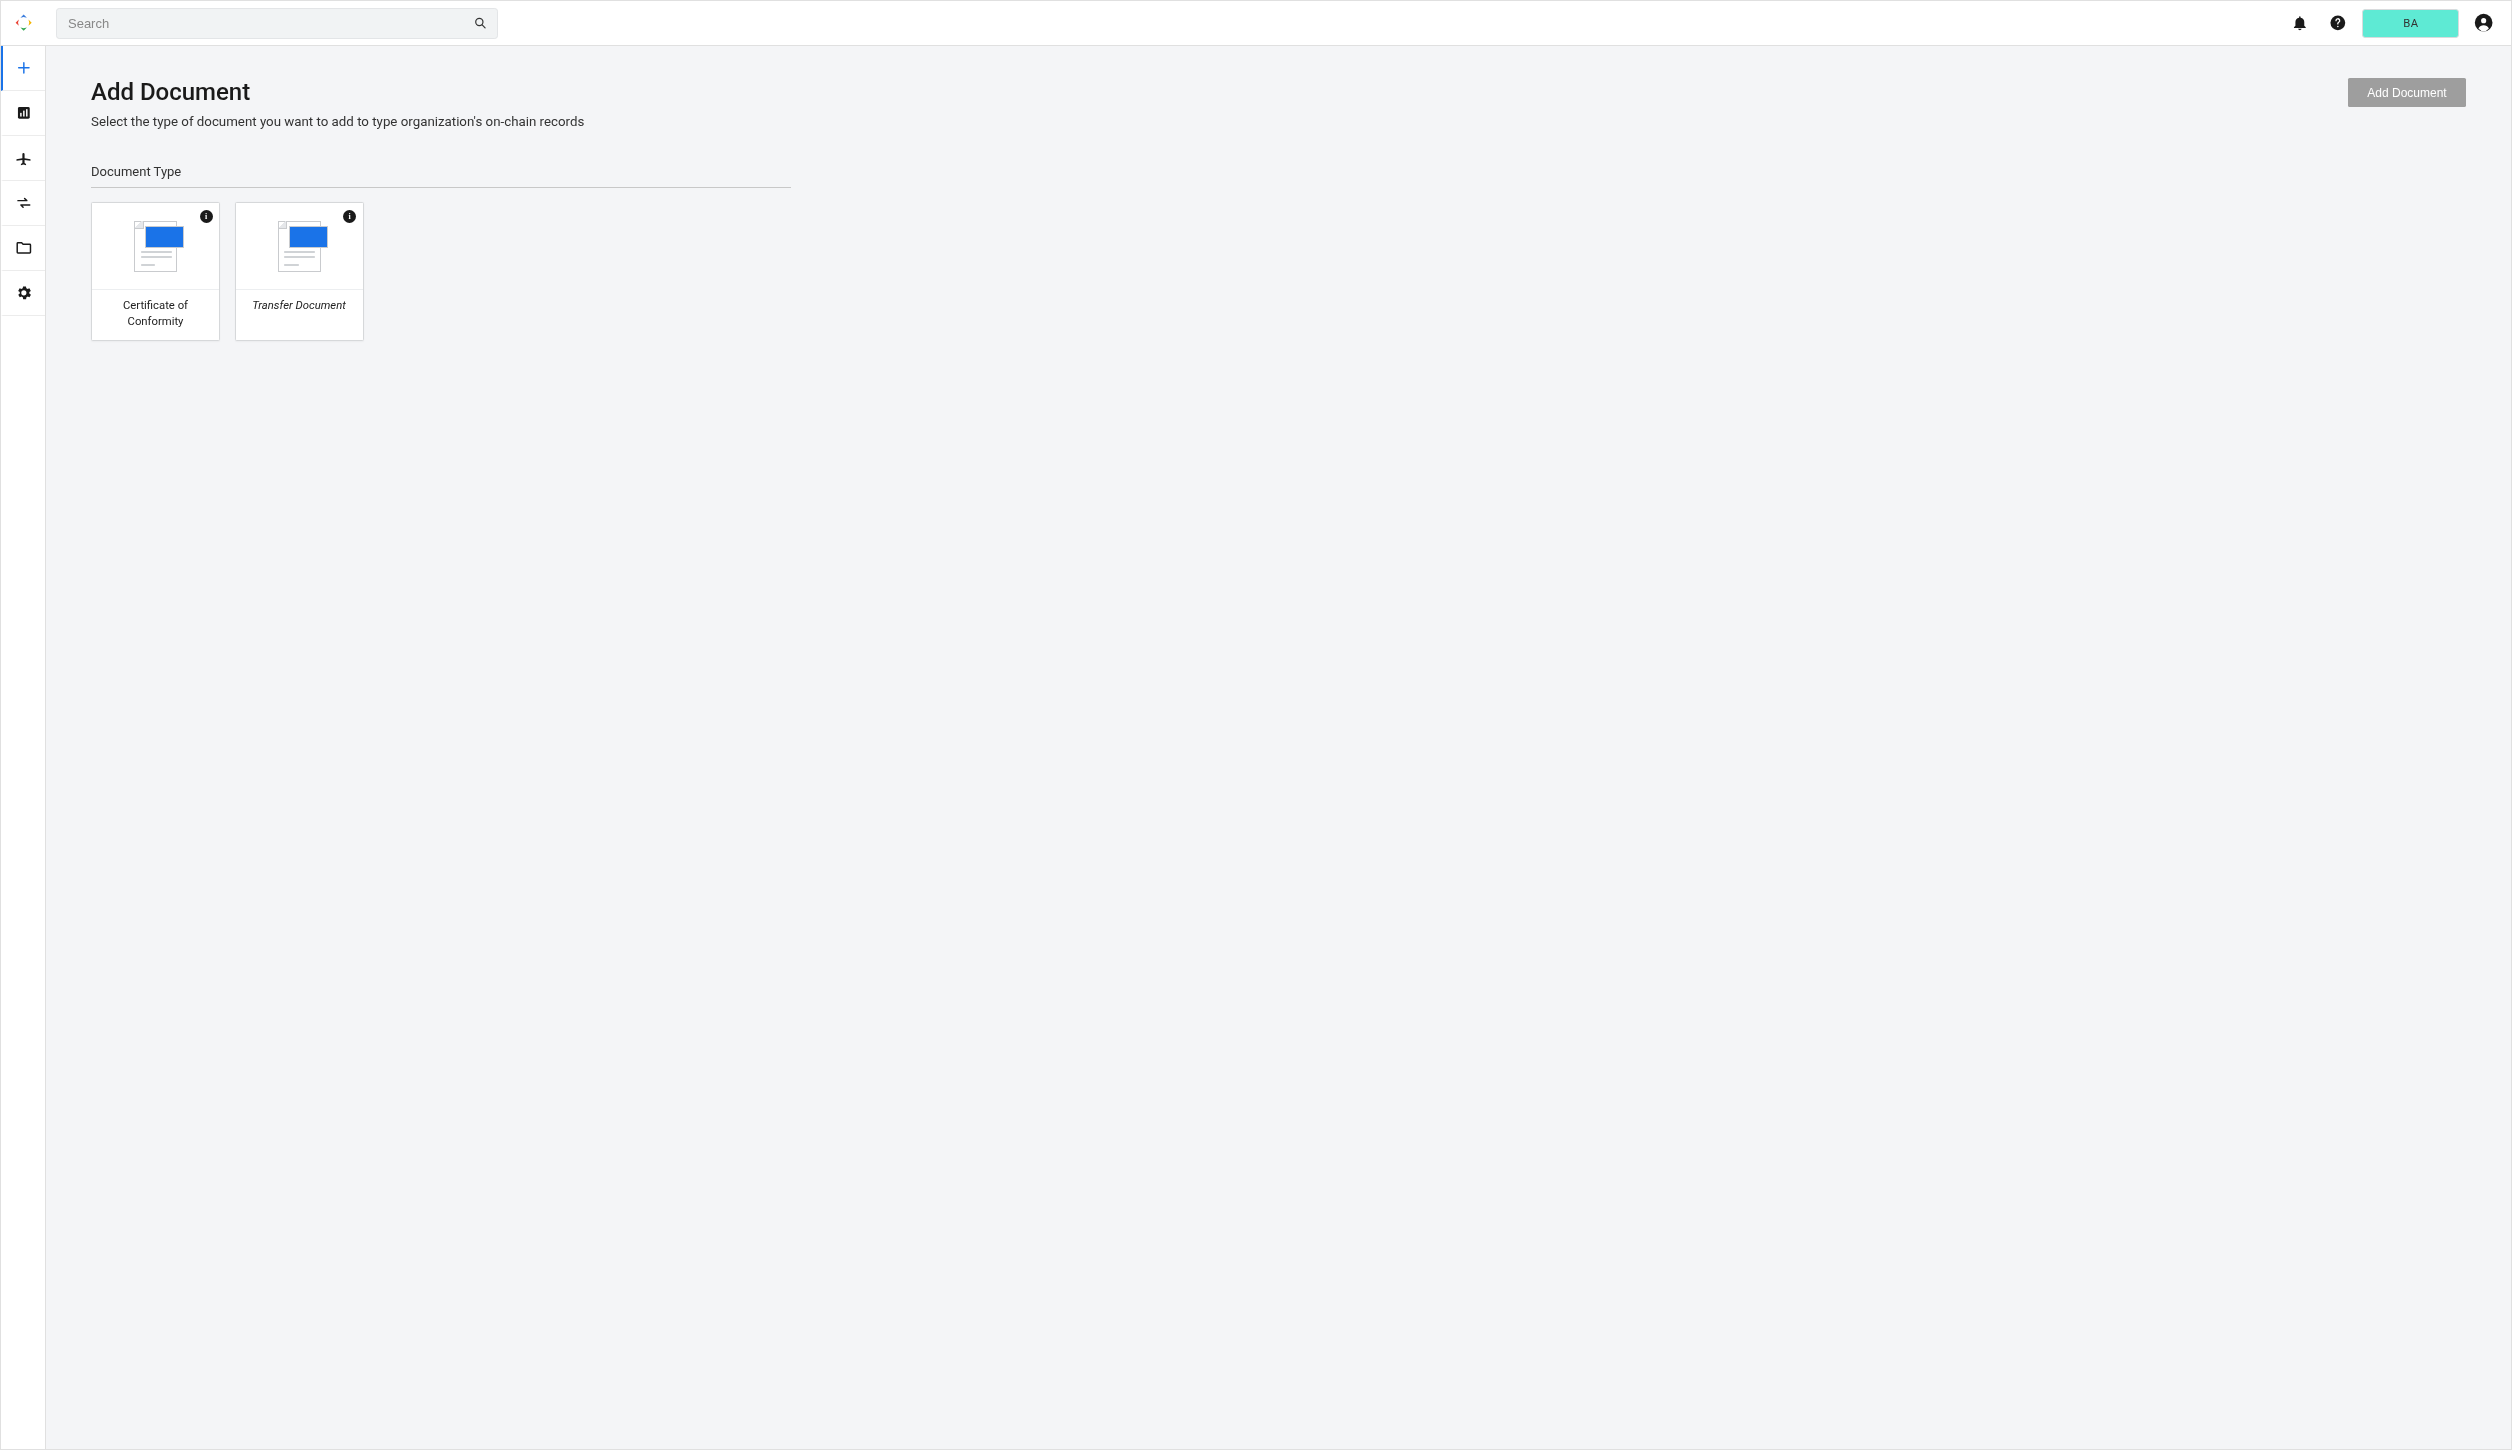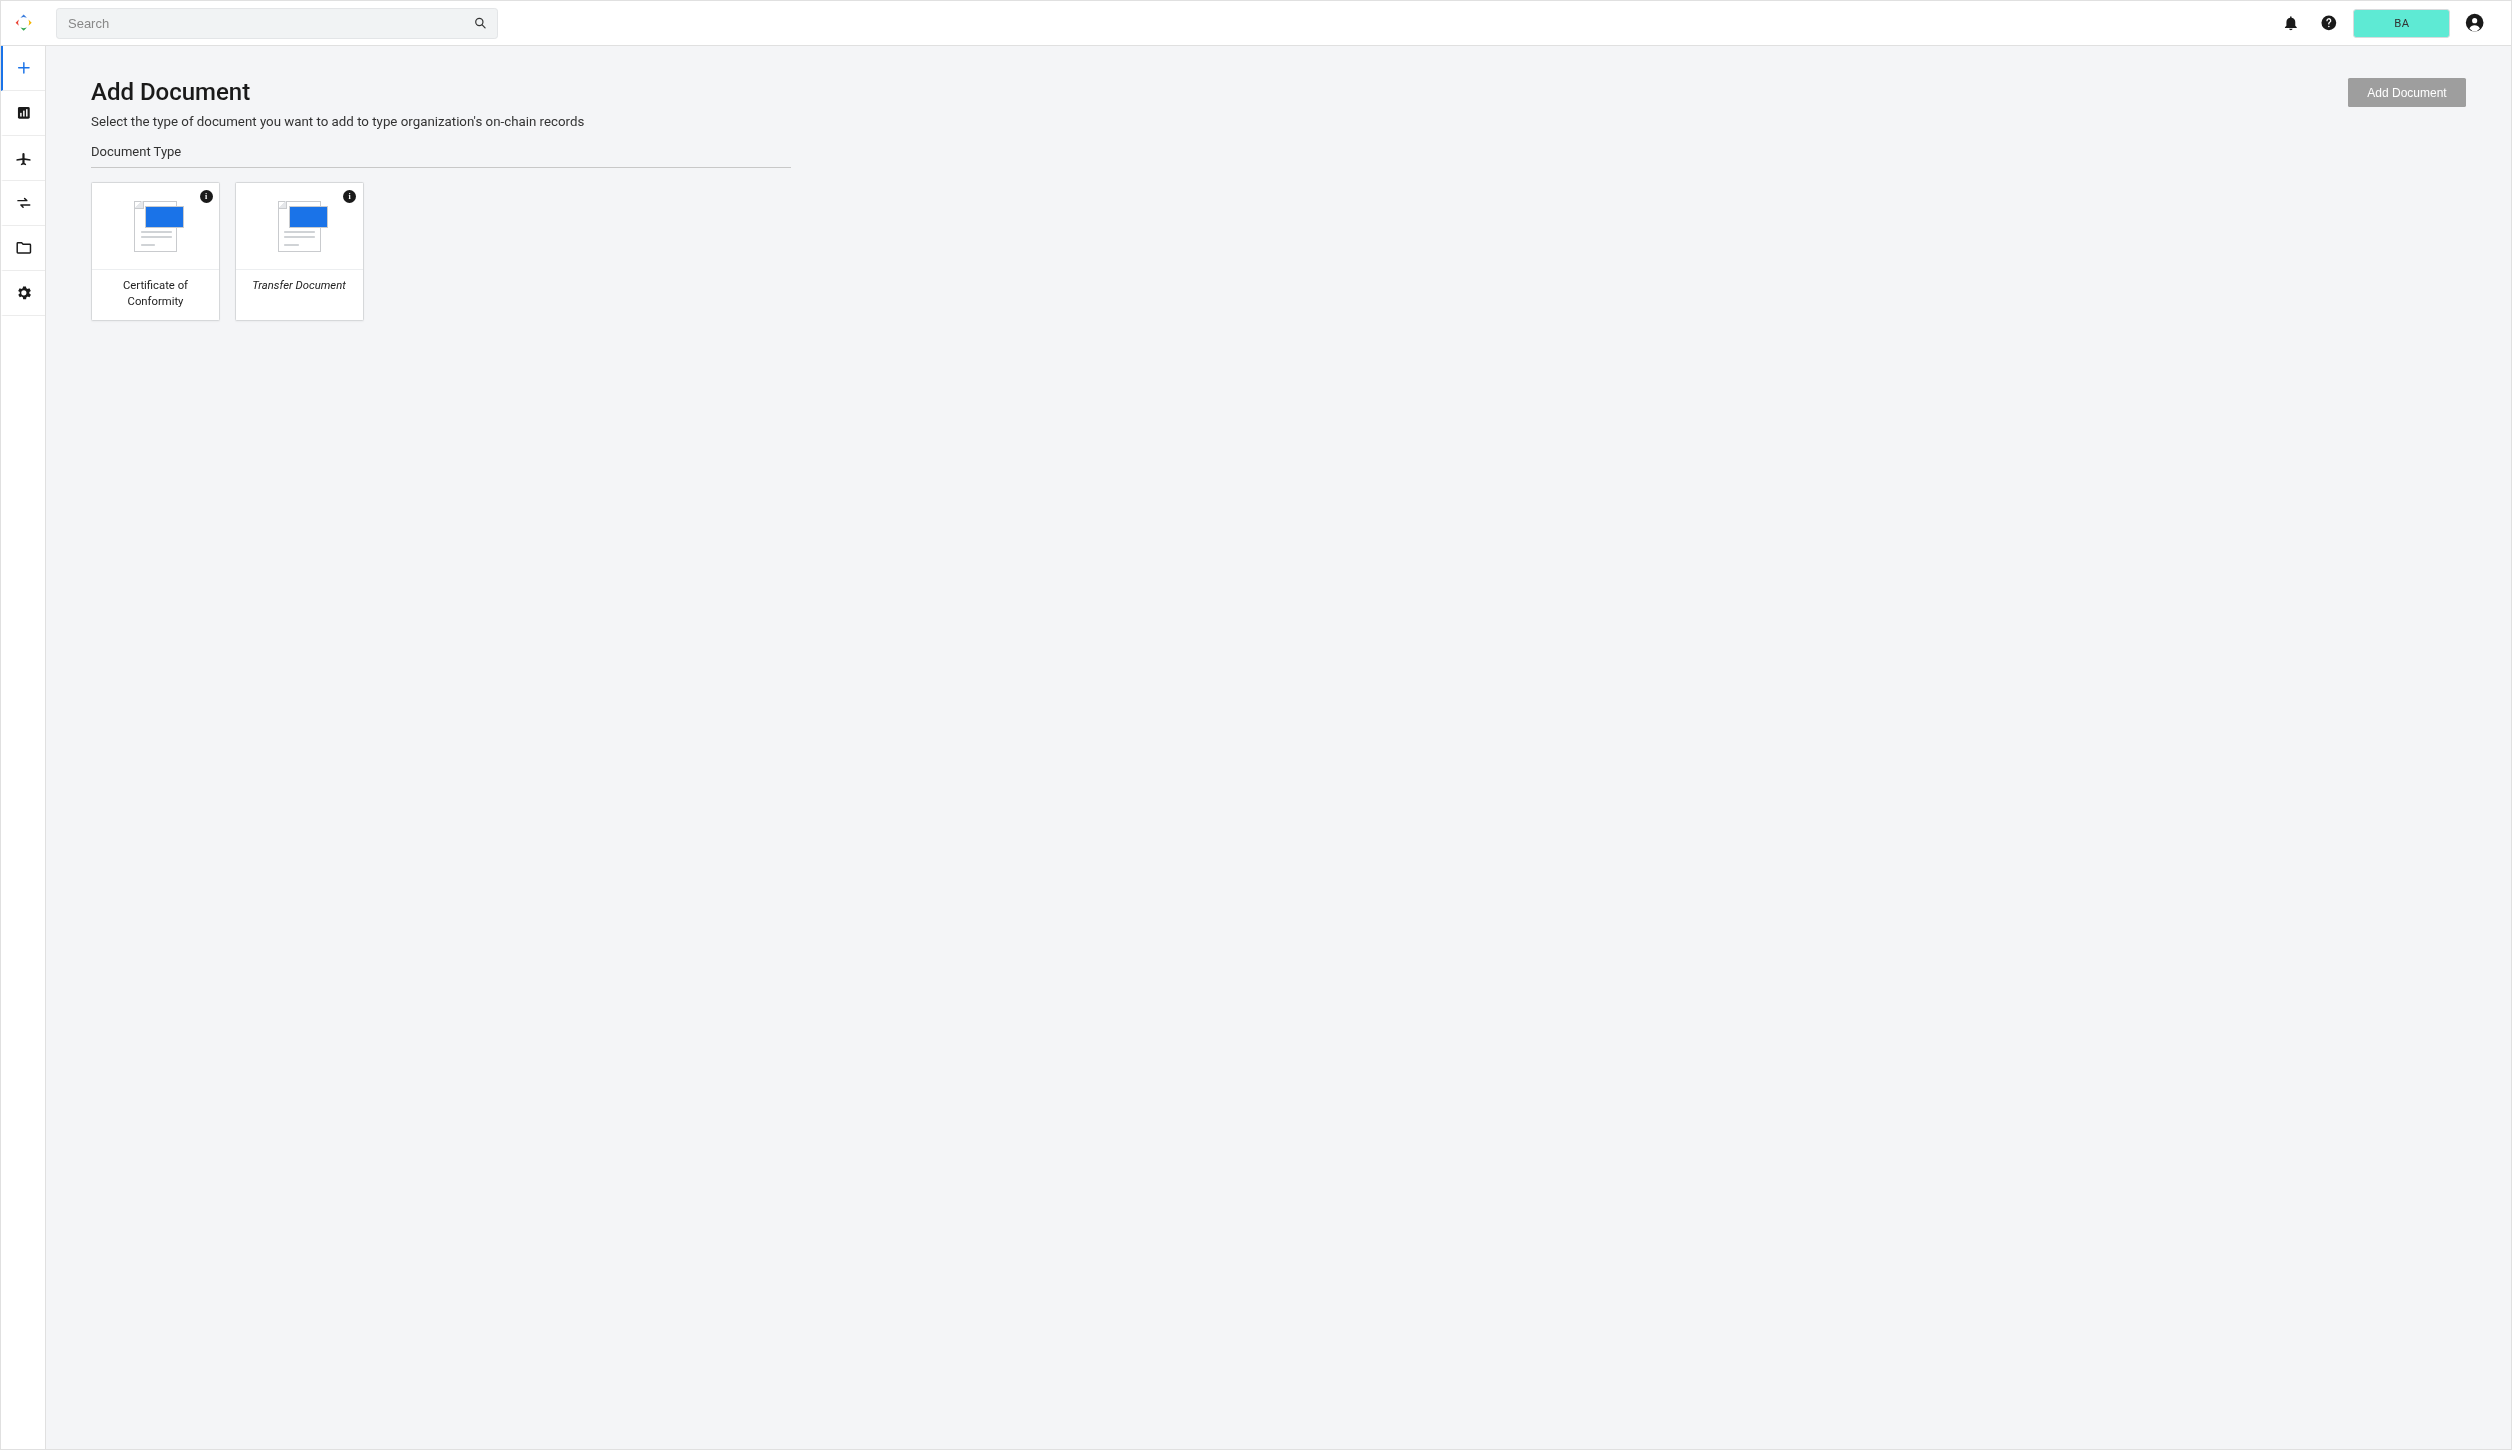--- a/index.html
+++ b/index.html
@@ -20,21 +20,21 @@
     border: 0.8px solid #e0e0e0;
   }
 
   
   .topbar {
     grid-column: 1 / 3;
     grid-row: 1;
     display: flex;
     align-items: center;
     border-bottom: 0.8px solid #e0e0e0;
-    padding: 0 22px 0 0;
+    padding: 0 13px 0 0;
     gap: 9.7px;
     background: #fff;
   }
   .logo-slot {
     width: 45px;
     display: flex;
     align-items: center;
     justify-content: center;
   }
   .logo-slot svg { width: 19.3px; height: 19.3px; }
@@ -148,21 +148,21 @@
     height: 29px;
     background: #9e9e9e;
     color: #fff;
     border: none;
     border-radius: 1.6px;
     font-size: 12px;
     cursor: pointer;
   }
 
   .section-label {
-    margin-top: 15px;
+    margin-top: 35px;
     font-size: 13px;
     color: #333;
   }
   .section-underline {
     height: 0.8px;
     background: #c8c8c8;
     margin-top: 8px;
     max-width: 700px;
   }
 

